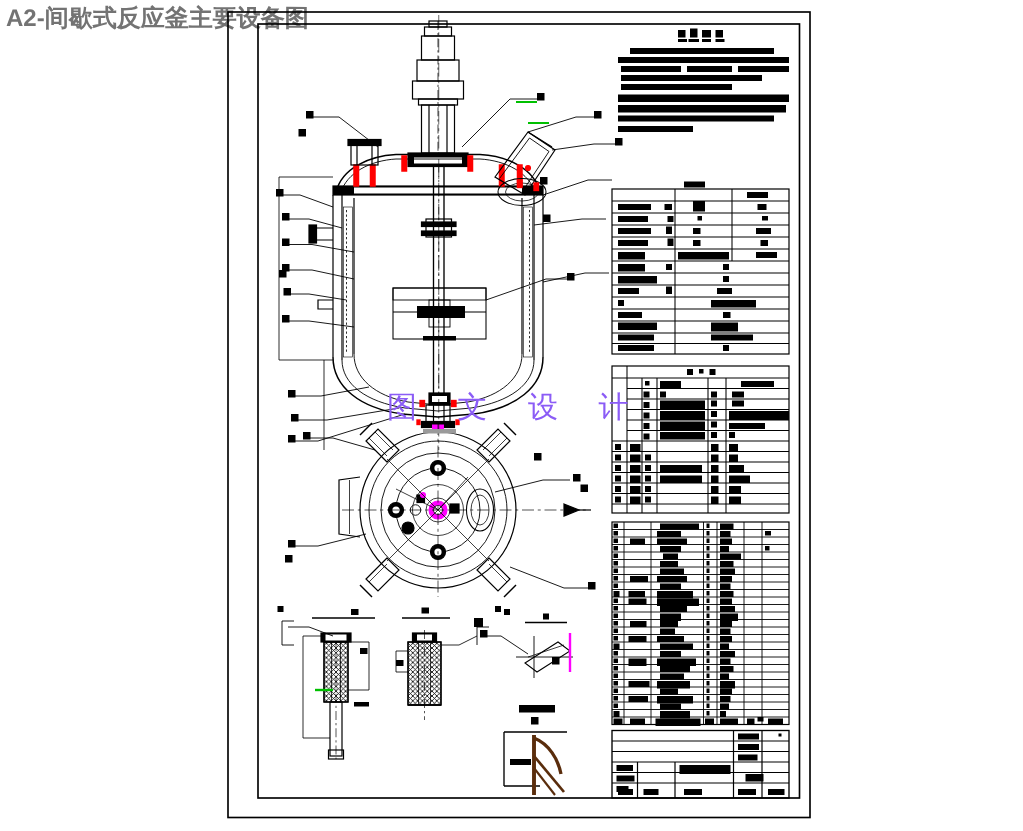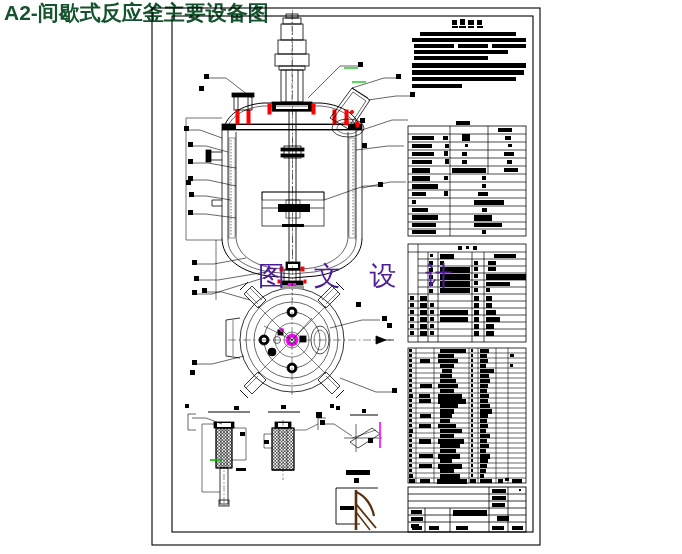--- a/index.html
+++ b/index.html
@@ -1,23 +1,23 @@
 <!DOCTYPE html>
 <html><head>
 <meta charset="utf-8">
 <style>
   html,body{margin:0;padding:0;background:#ffffff;}
   body{width:682px;height:554px;position:relative;overflow:hidden;
        font-family:"Liberation Sans",sans-serif;}
   #stage{position:absolute;left:0;top:0;width:682px;height:554px;background:#fff;}
   #title{position:absolute;left:4px;top:1px;font-family:"Liberation Sans",sans-serif;
-         font-size:21px;font-weight:bold;color:#14532d;letter-spacing:0px;white-space:nowrap;
+         font-size:16px;font-weight:bold;color:#737373;letter-spacing:0px;white-space:nowrap;
          line-height:24px;}
   svg{position:absolute;left:0;top:0;}
-  .wm{position:absolute;font-family:"Liberation Serif",serif;font-size:27px;color:#4c1d95;
+  .wm{position:absolute;font-family:"Liberation Serif",serif;font-size:20px;color:#8b5cf6;
       letter-spacing:11px;white-space:nowrap;}
 </style>
 </head>
 <body>
 
 <div id="stage">
 
   <div id="title">A2-间歇式反应釜主要设备图</div>
 
   <svg width="682" height="554" viewBox="0 0 682 554">

